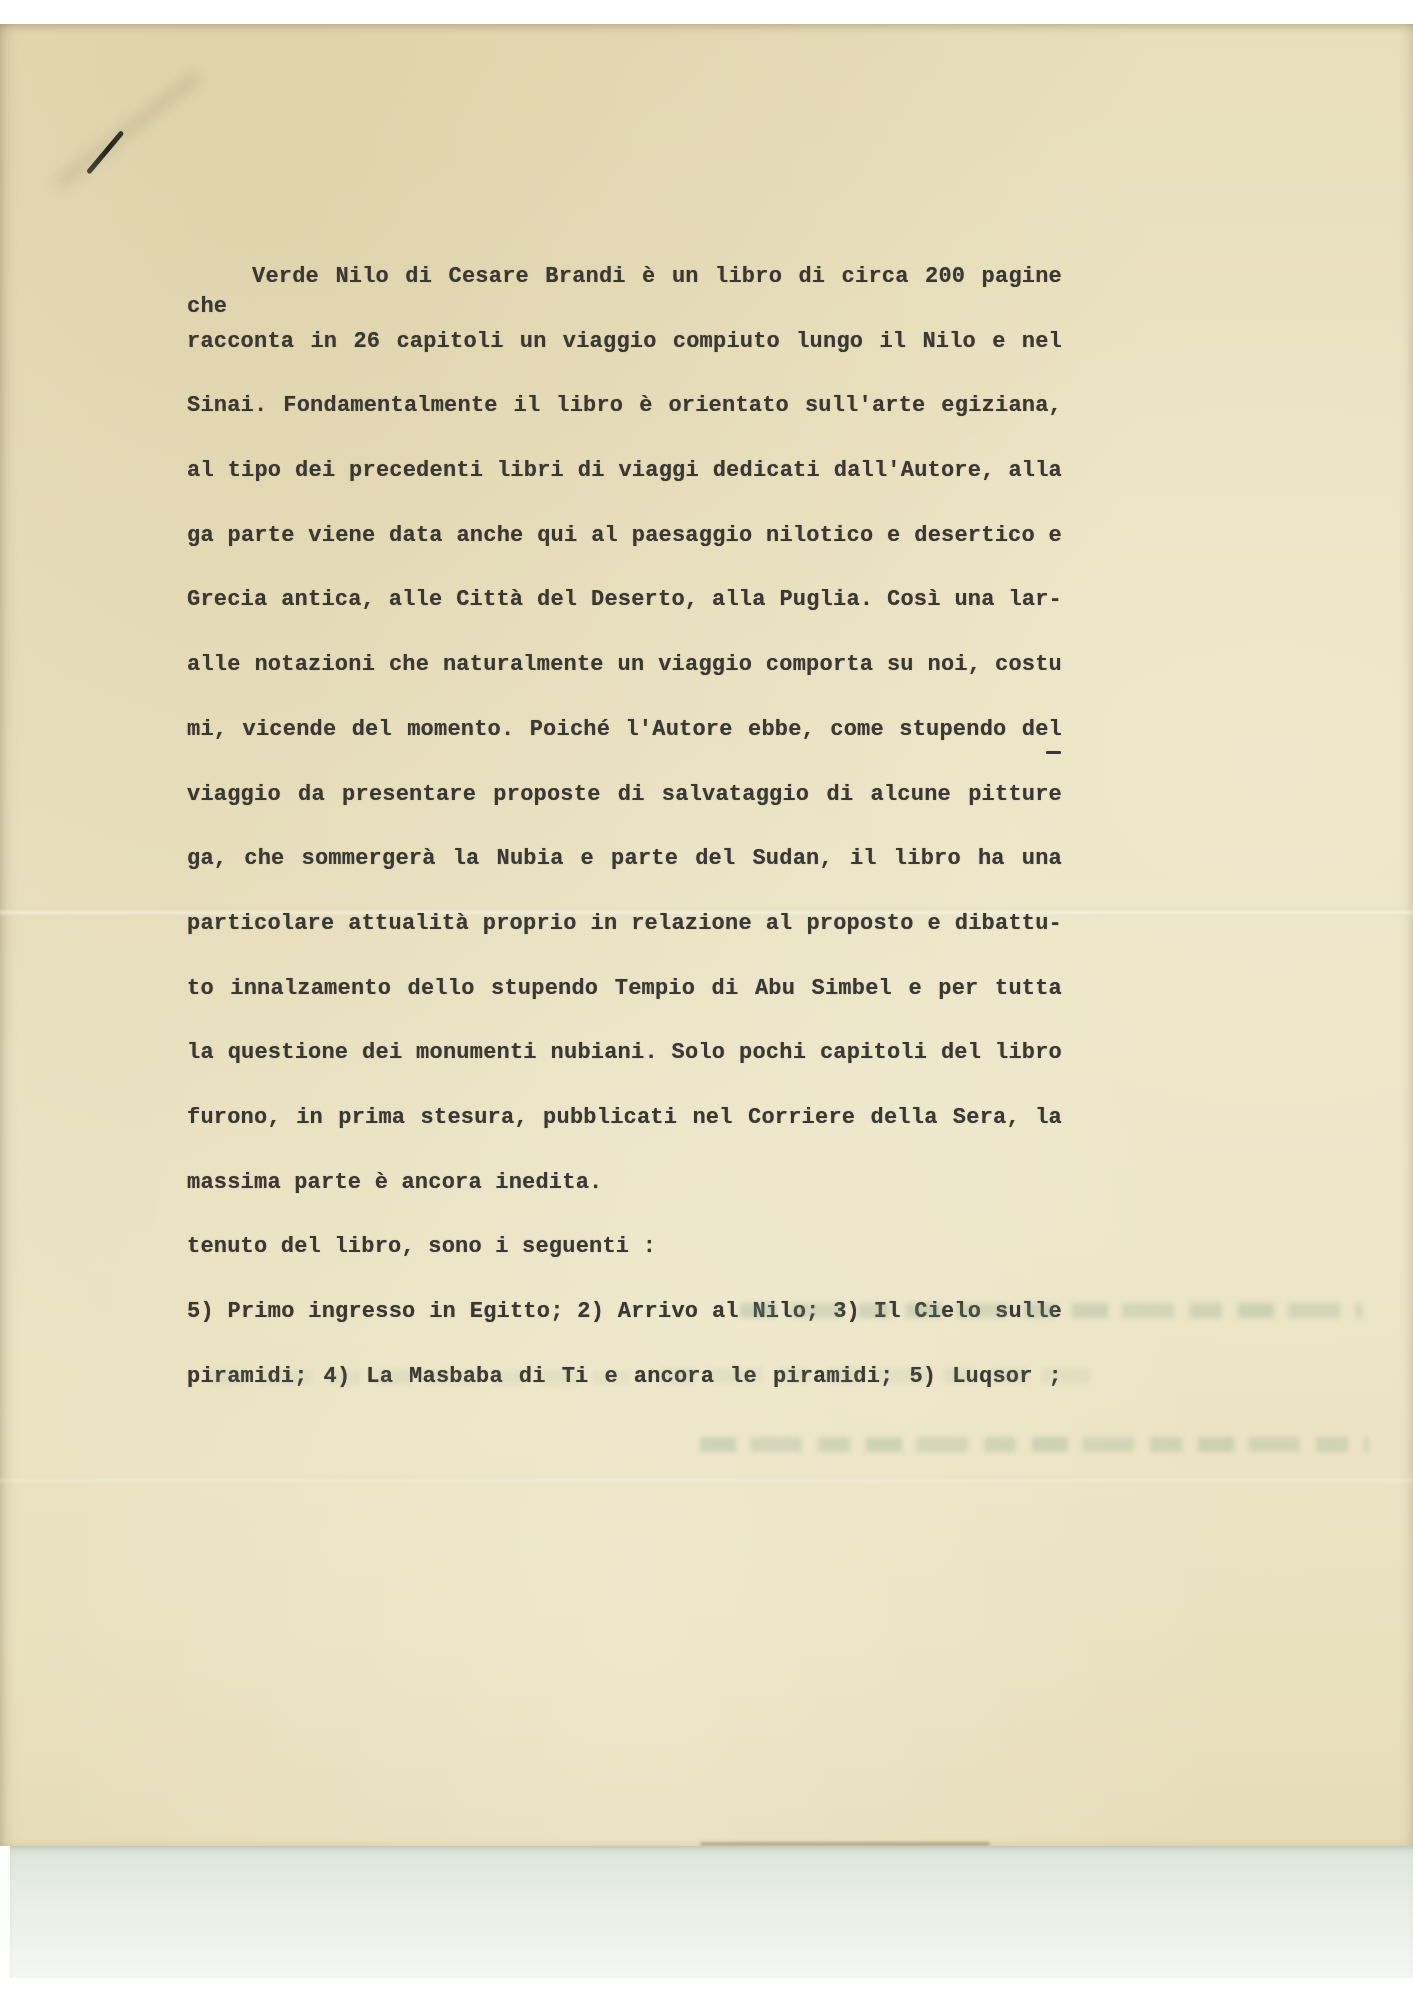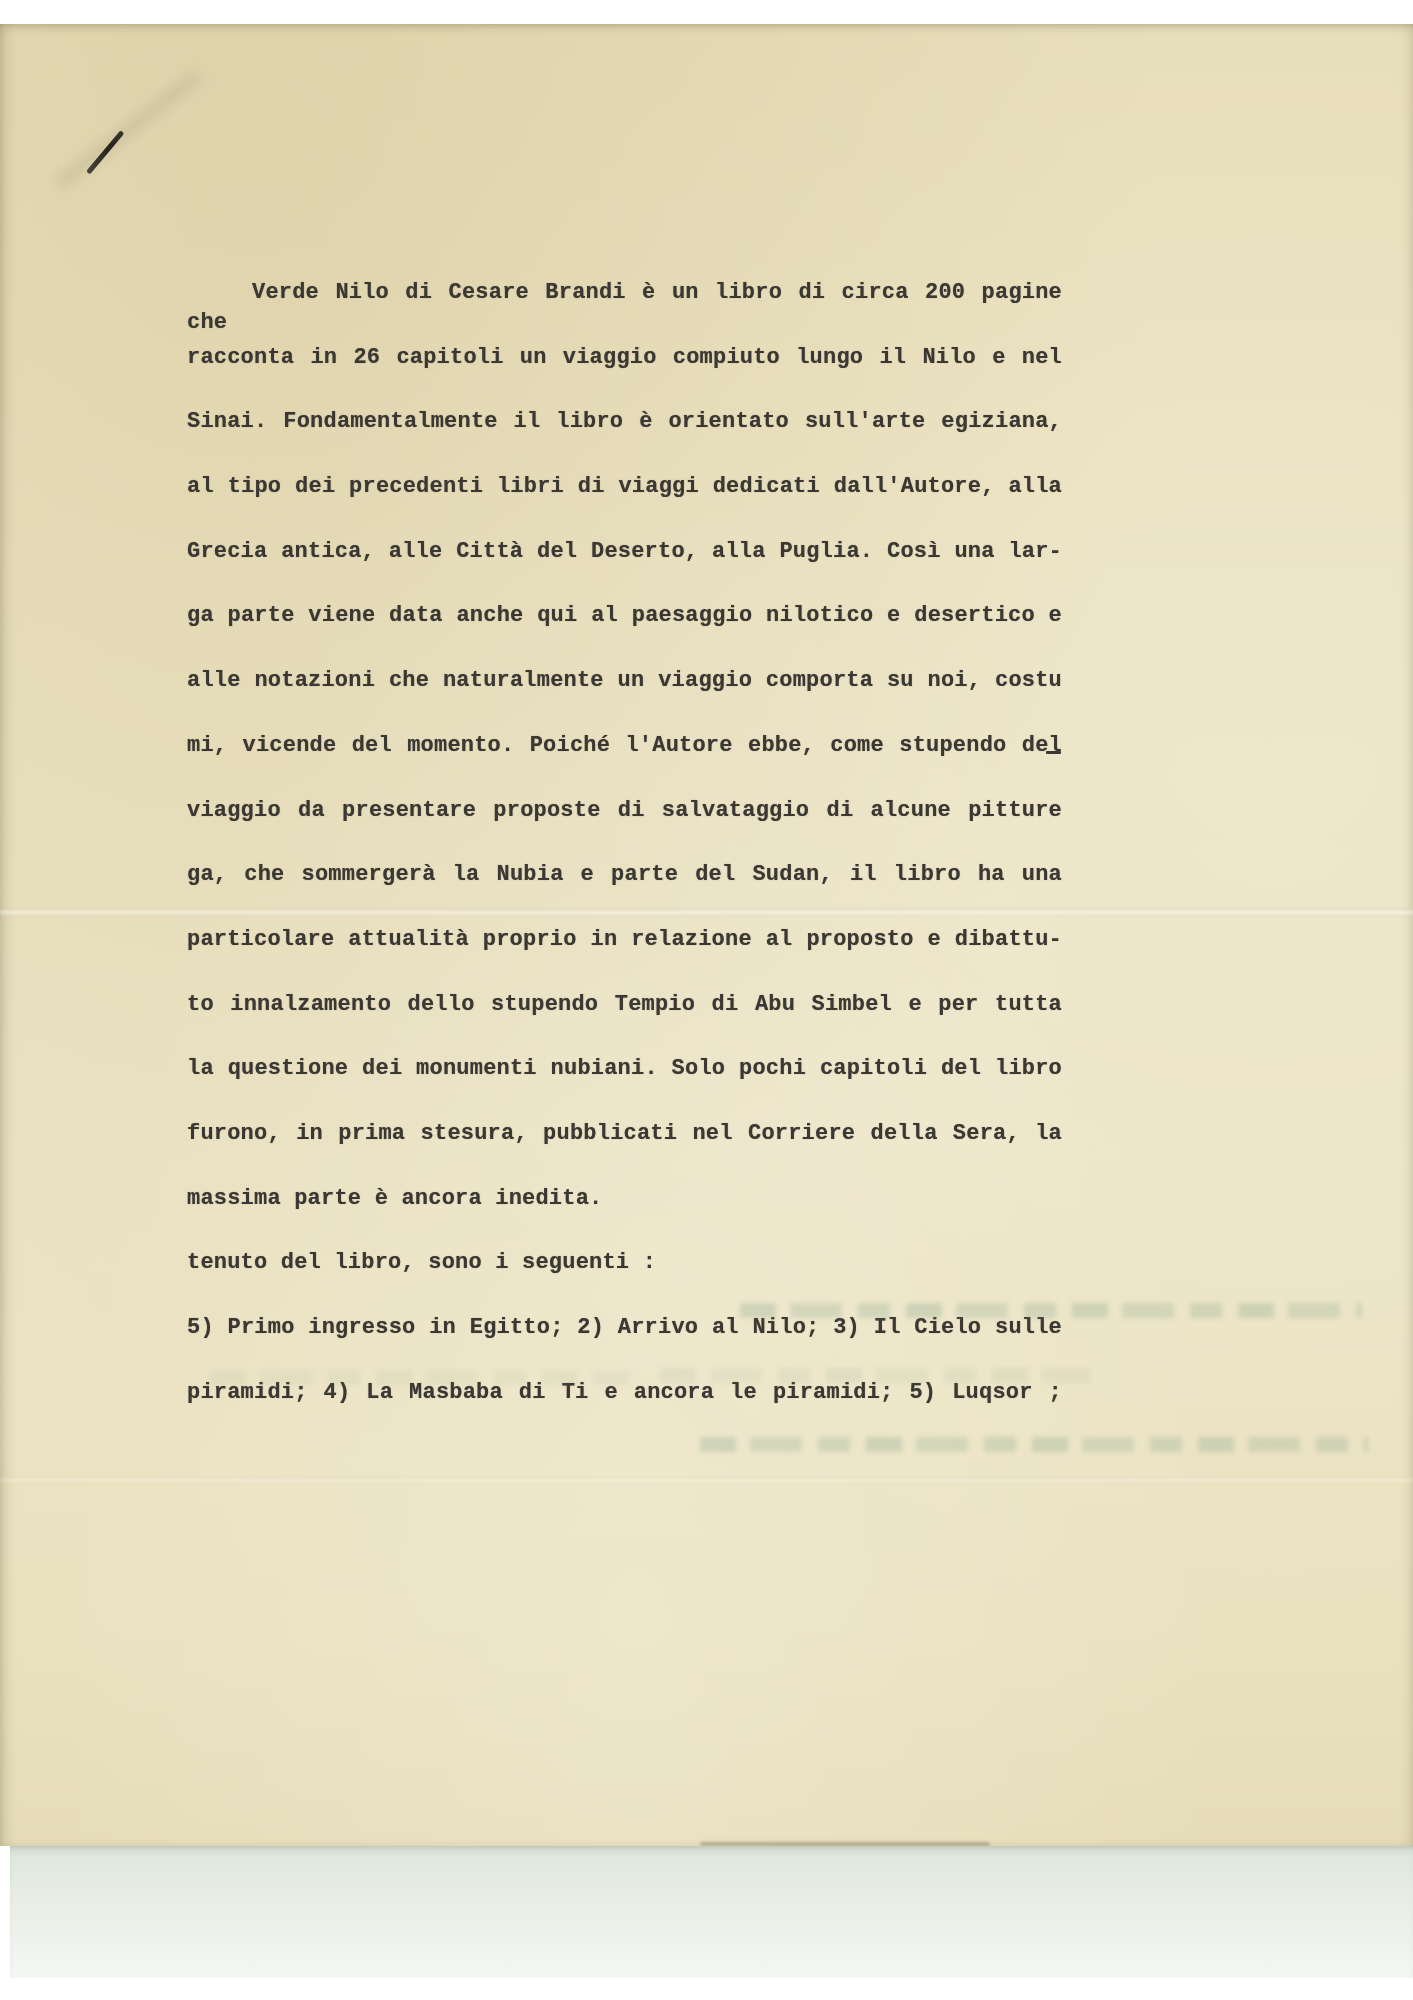--- a/index.html
+++ b/index.html
@@ -38,21 +38,21 @@
   }
   .textblock{
     position:absolute;left:187px;top:238px;width:875px;
     color:#3b3833;font-size:22px;font-weight:700;letter-spacing:0.2px;
   }
   .line{
     height:64.7px;line-height:30px;white-space:normal;
     text-align:justify;text-align-last:justify;
     text-shadow:0 0 1px rgba(59,56,51,0.55);
   }
-  .line.indent{text-indent:65px;margin-top:16px;}
+  .line.indent{text-indent:65px;}
   .line.nojust{text-align:left;text-align-last:left;}
   .underline-mark{
     position:absolute;left:1046px;top:727px;width:15px;height:2.5px;
     background:#3b3833;border-radius:1px;
   }
   .ghost{
     position:absolute;height:15px;filter:blur(2.5px);
     background:
       repeating-linear-gradient(90deg,
         rgba(125,160,135,0.55) 0px, rgba(125,160,135,0.55) 36px,
@@ -84,22 +84,22 @@
   <div class="pen-smudge"></div>
   <div class="pen-mark"></div>
   <div class="crease c1"></div>
   <div class="crease c2"></div>
 
   <div class="textblock">
     <div class="line indent">Verde Nilo di Cesare Brandi è un libro di circa 200 pagine che</div>
     <div class="line">racconta in 26 capitoli un viaggio compiuto lungo il Nilo e nel</div>
     <div class="line">Sinai. Fondamentalmente il libro è orientato sull'arte egiziana,</div>
     <div class="line">al tipo dei precedenti libri di viaggi dedicati dall'Autore, alla</div>
+    <div class="line">ga parte viene data anche qui al paesaggio nilotico e desertico e</div>
     <div class="line">Grecia antica, alle Città del Deserto, alla Puglia. Così una lar-</div>
-    <div class="line">ga parte viene data anche qui al paesaggio nilotico e desertico e</div>
     <div class="line">alle notazioni che naturalmente un viaggio comporta su noi, costu</div>
     <div class="line">mi, vicende del momento. Poiché l'Autore ebbe, come stupendo del</div>
     <div class="line">viaggio da presentare proposte di salvataggio di alcune pitture</div>
     <div class="line">ga, che sommergerà la Nubia e parte del Sudan, il libro ha una</div>
     <div class="line">particolare attualità proprio in relazione al proposto e dibattu-</div>
     <div class="line">to innalzamento dello stupendo Tempio di Abu Simbel e per tutta</div>
     <div class="line">la questione dei monumenti nubiani. Solo pochi capitoli del libro</div>
     <div class="line">furono, in prima stesura, pubblicati nel Corriere della Sera, la</div>
     <div class="line nojust">massima parte è ancora inedita.</div>
     <div class="line nojust">tenuto del libro, sono i seguenti :</div>

